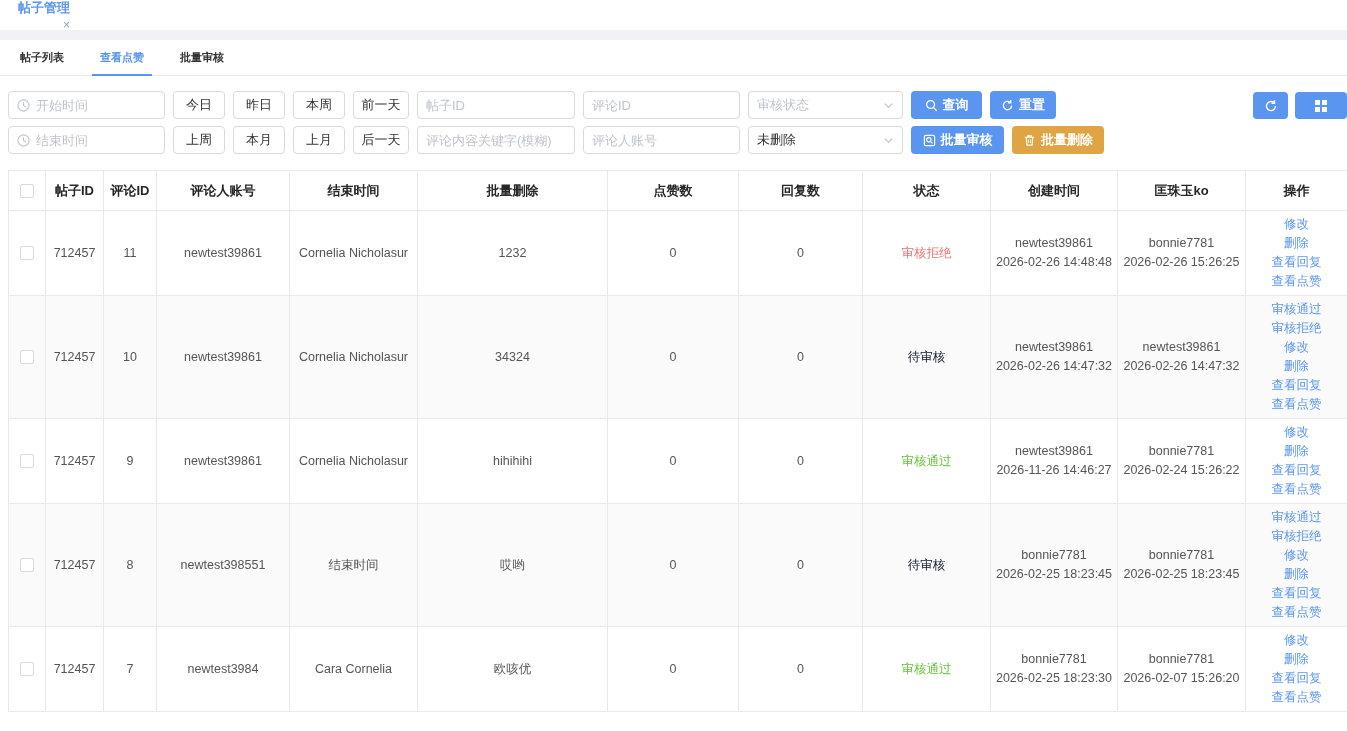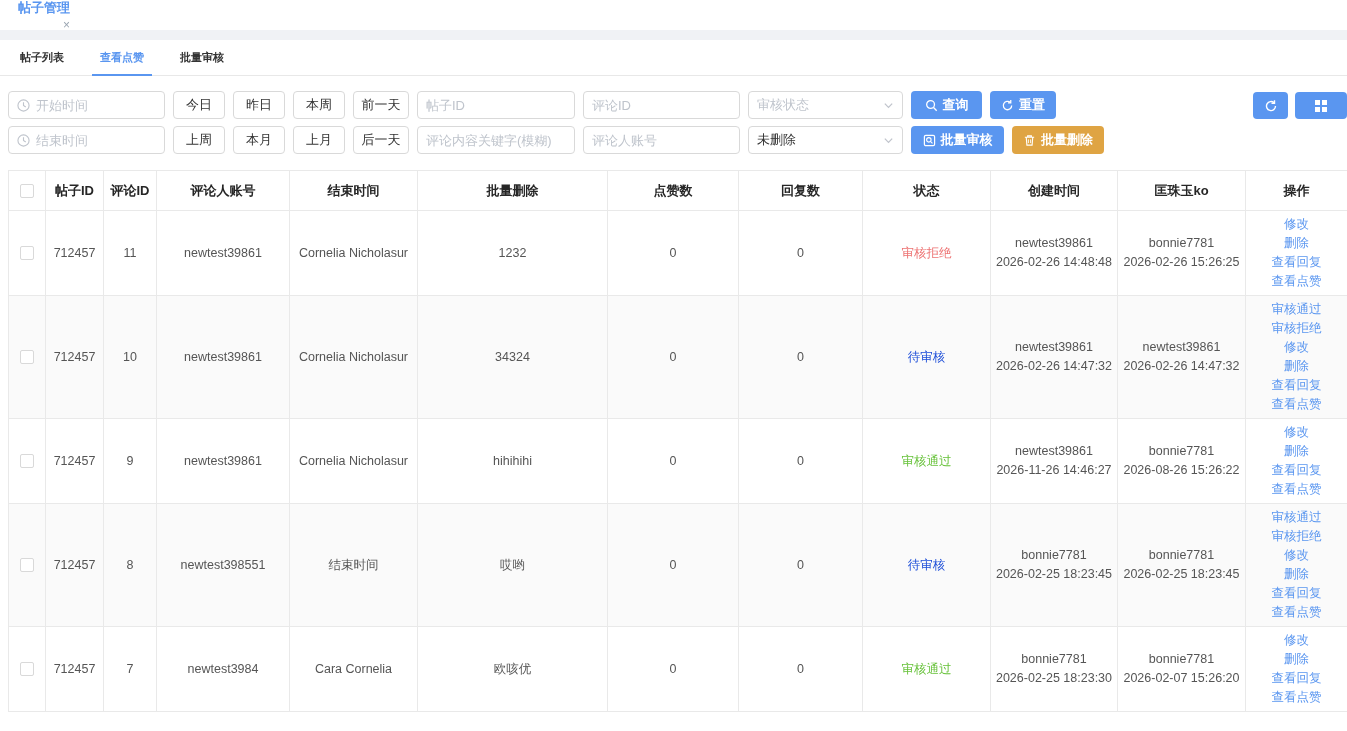--- a/index.html
+++ b/index.html
@@ -55,21 +55,21 @@
   table { border-collapse:collapse; table-layout:fixed; width:1339px; }
   th, td { border:1px solid #e9e9e9; text-align:center; vertical-align:middle;
     font-size:12.5px; color:#555; padding:4px 4px; overflow:hidden; }
   th { height:40px; font-size:13px; font-weight:bold; color:#262626; background:#fff; }
   tr.striped td { background:#fafafa; }
   td.tall { height:85px; }
   .checkbox { display:inline-block; width:14px; height:14px; border:1px solid #d9d9d9;
     border-radius:2px; background:#fff; cursor:pointer; vertical-align:middle; }
   .status { font-size:12.5px; }
   .status.rejected { color:#ed7272; }
-  .status.pending  { color:#1d4ed8;margin-top:8px; }
+  .status.pending  { color:#0f172a;margin-top:8px; }
   .status.approved { color:#67c23a; }
   .two-line div { line-height:19px; color:#555; }
   .action-link { display:block; color:#5a96f0; line-height:19px; cursor:pointer;
     text-decoration:none; font-size:12.5px; }
 </style>
 </head>
 <body>
 
 <div class="topbar">
   <div class="topbar-tab">
@@ -277,21 +277,21 @@
           <td>hihihihi</td>
           <td>0</td>
           <td>0</td>
           <td><span class="status approved">审核通过</span></td>
           <td class="two-line">
             <div>newtest39861</div>
             <div>2026-11-26 14:46:27</div>
           </td>
           <td class="two-line">
             <div>bonnie7781</div>
-            <div>2026-08-26 15:26:22</div>
+            <div>2026-02-24 15:26:22</div>
           </td>
           <td>
             <a class="action-link">修改</a>
             <a class="action-link">删除</a>
             <a class="action-link">查看回复</a>
             <a class="action-link">查看点赞</a>
           </td>
         </tr>
         <tr class="striped">
           <td><span class="checkbox"></span></td>

